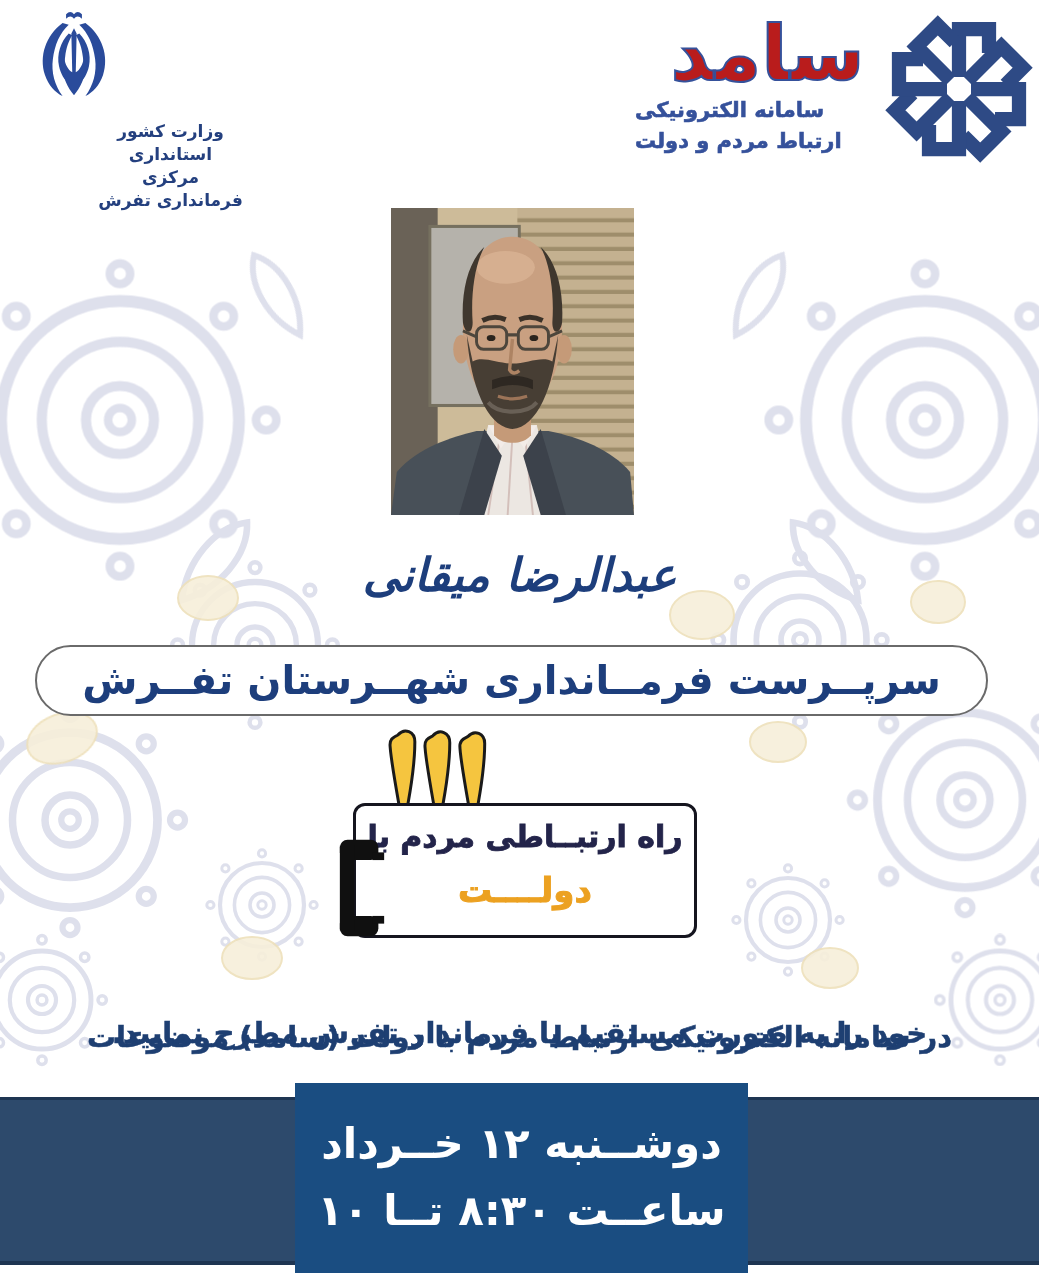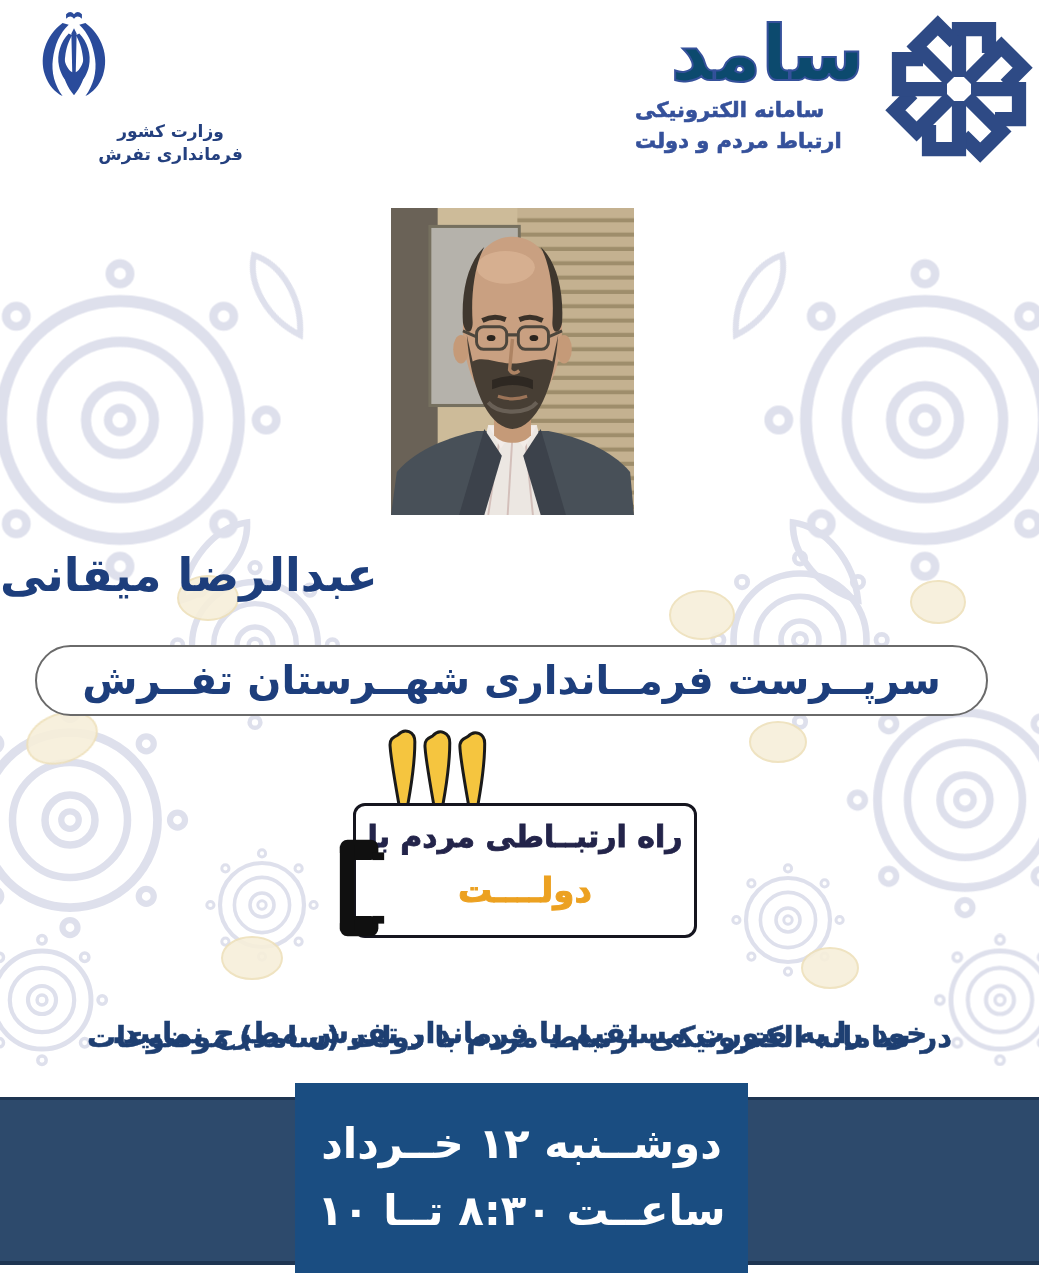--- a/index.html
+++ b/index.html
@@ -12,38 +12,38 @@
   .rtl{direction:rtl;unicode-bidi:isolate;}
   
   #iran-emblem{left:30px;top:8px;width:88px;height:104px;}
   #ministry-lines{
     left:98px;top:120px;width:145px;text-align:center;
     color:#24407f;font-weight:bold;font-size:17px;line-height:23px;
   }
   
   #samed-wordmark{
     left:640px;top:14px;width:255px;text-align:center;
-    color:#0c4a6e;font-weight:bold;font-size:76px;line-height:80px;
+    color:#b91c1c;font-weight:bold;font-size:76px;line-height:80px;
     -webkit-text-stroke:2px #35519b;
   }
   .samed-sub{
     left:635px;width:265px;text-align:left;color:#35519b;
     font-weight:bold;font-size:21px;line-height:26px;
     -webkit-text-stroke:0.6px #35519b;
   }
   #samed-sub1{top:97px;}
   #samed-sub2{top:128px;}
   #samed-emblem{left:884px;top:14px;width:150px;height:150px;}
   
   #photo{left:391px;top:208px;width:243px;height:307px;}
   #photo svg{display:block;}
   
   #governor-name{
-    left:0;top:548px;width:1039px;text-align:left;
-    color:#1d3e7c;font-weight:bold;font-size:46px;
+    left:0;top:548px;width:1039px;text-align:center;
+    color:#1d3e7c;font-weight:bold;font-size:46px;font-style:italic;
   }
   #title-pill{
     left:35px;top:645px;width:953px;height:71px;box-sizing:border-box;
     background:#ffffff;border:2px solid #6a6a6a;border-radius:36px;z-index:2;
   }
   #governor-title{
     width:100%;text-align:center;line-height:67px;
     color:#1d3e7c;font-weight:bold;font-size:40px;
   }
   
@@ -144,20 +144,21 @@
     <path d="M37 14 C18 28 10 52 17 73 C21 85 29 93 37 97 C28 85 24 70 26 55 C28 39 34 25 44 16 Z"></path>
     <path d="M63 14 C82 28 90 52 83 73 C79 85 71 93 63 97 C72 85 76 70 74 55 C72 39 66 25 56 16 Z"></path>
     <path d="M44 26 C35 35 30 50 33 63 C35 72 39 79 45 83 C40 74 38 63 40 52 C41 43 44 34 48 28 Z"></path>
     <path d="M56 26 C65 35 70 50 67 63 C65 72 61 79 55 83 C60 74 62 63 60 52 C59 43 56 34 52 28 Z"></path>
     <path d="M50 20 L53 26 L52 70 C57 67 60 61 61 54 L64 60 C63 76 57 88 50 96 C43 88 37 76 36 60 L39 54 C40 61 43 67 48 70 L47 26 Z"></path>
     <path d="M41 4 Q46 -1 50 4 Q54 -1 59 4 L59 9 Q54 4 50 9 Q46 4 41 9 Z"></path>
   </g>
 </svg>
 <div id="ministry-lines" class="abs rtl z2">
   <div>وزارت کشور</div>
+  <div>استانداری مرکزی</div>
   <div>فرمانداری تفرش</div>
 </div>
 
 <div id="samed-wordmark" class="abs rtl z2">سامد</div>
 <div id="samed-sub1" class="abs rtl samed-sub z2">سامانه الکترونیکی</div>
 <div id="samed-sub2" class="abs rtl samed-sub z2">ارتباط مردم و دولت</div>
 <svg id="samed-emblem" class="abs z2" viewBox="0 0 100 100" aria-hidden="true">
   <g stroke="#2e4a85" stroke-width="9.5" fill="none">
     <path d="M50 42 L50 10 L70 10 L70 26"></path>
     <path d="M50 42 L50 10 L70 10 L70 26" transform="rotate(45 50 50)"></path>

